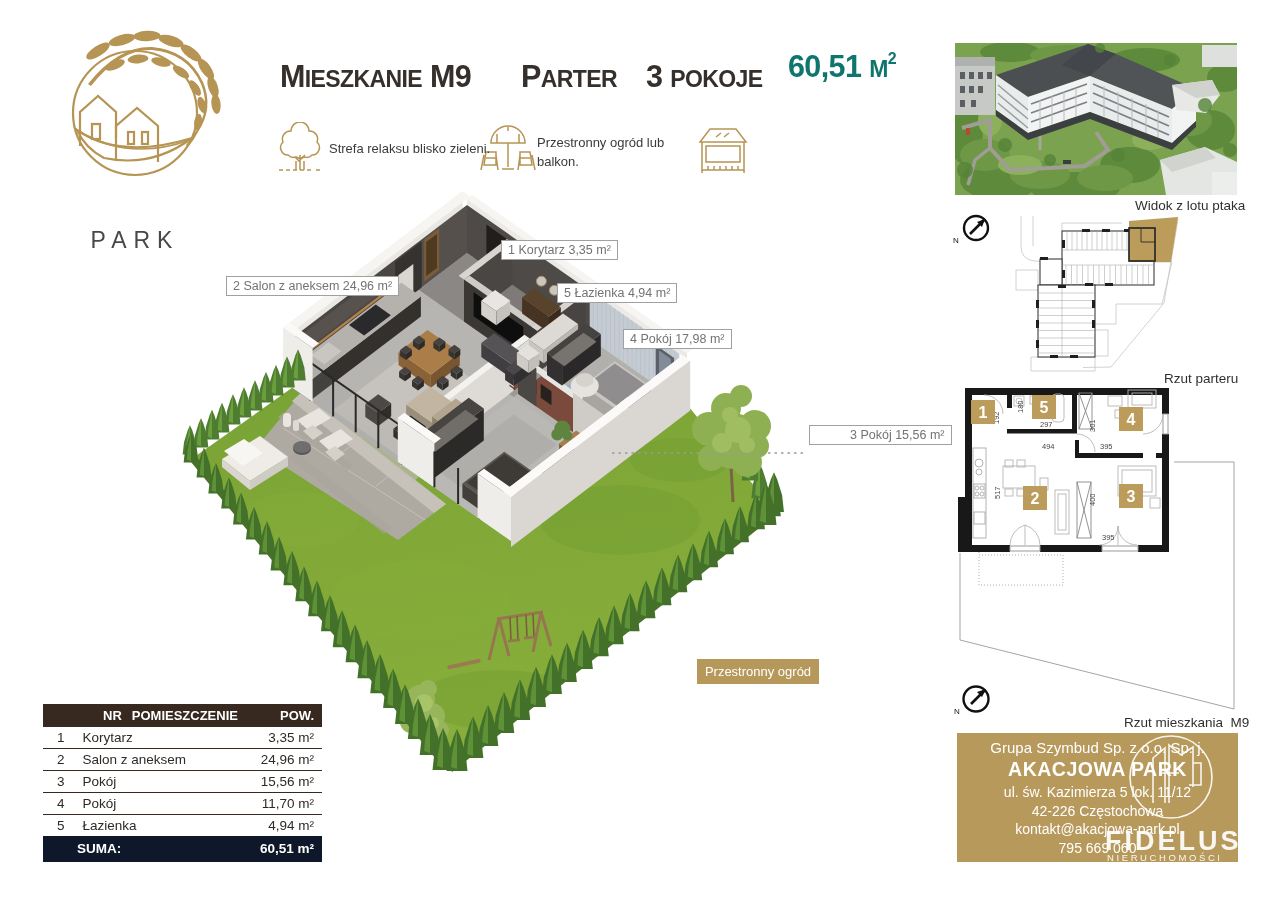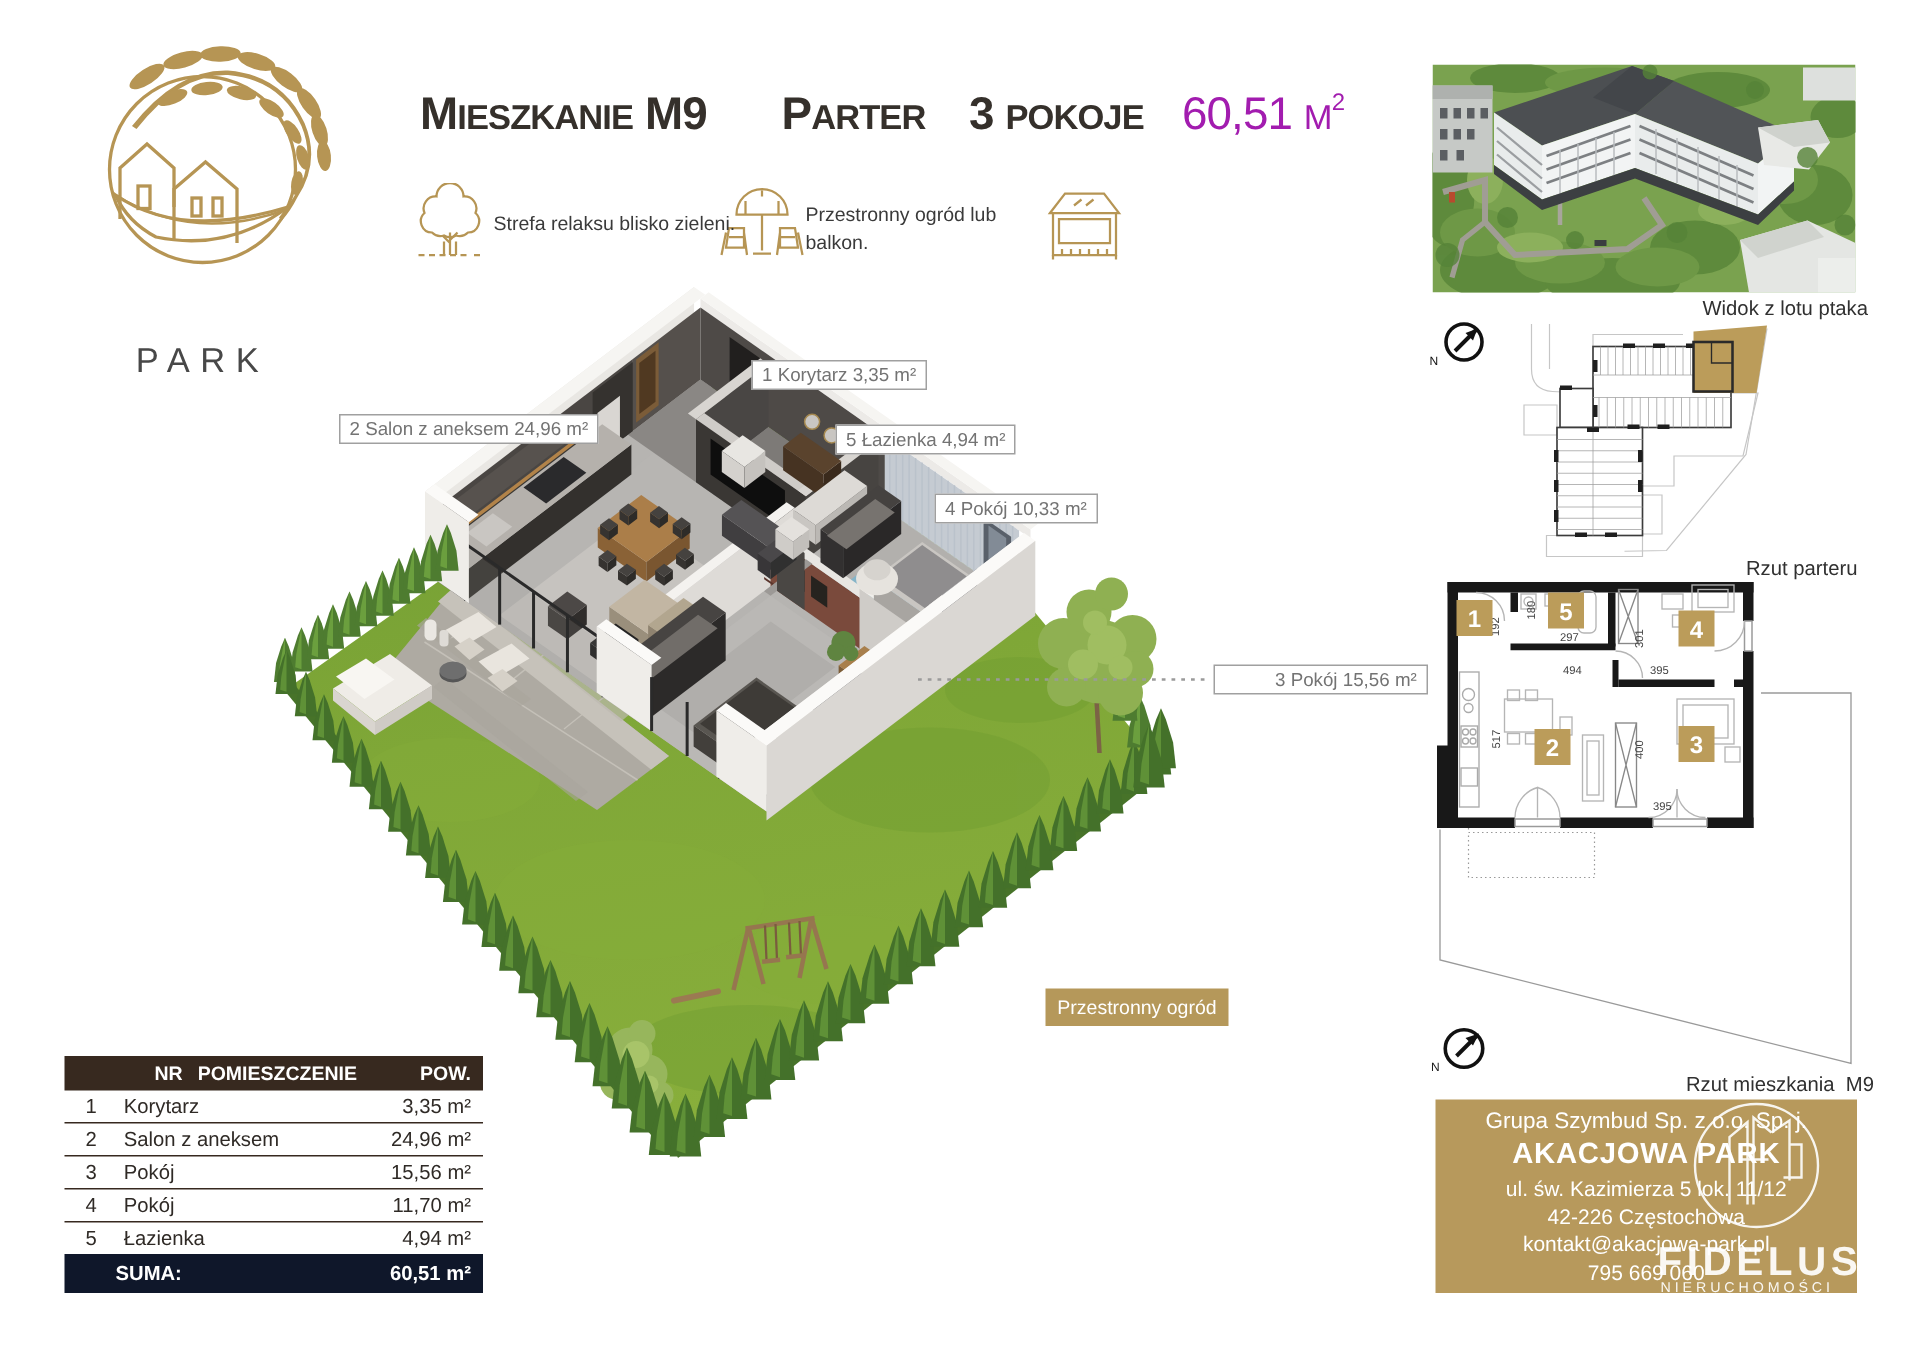--- a/index.html
+++ b/index.html
@@ -958,21 +958,21 @@
 <ellipse cx="158" cy="102" rx="8" ry="3.8" transform="rotate(100 158 102)"></ellipse>
 </g>
 </svg>
 
 <div class="abs" style="left:35px;top:227px;width:200px;text-align:center;
      font-size:23px;letter-spacing:7px;color:#484848;">PARK</div>
 
 <div class="abs" style="left:280px;top:59px;font-weight:bold;color:#35302b;font-size:30.5px;letter-spacing:-0.6px;white-space:nowrap;">M<span style="font-size:23px;">IESZKANIE</span> M9</div>
 <div class="abs" style="left:521px;top:59px;font-weight:bold;color:#35302b;font-size:30.5px;letter-spacing:-0.6px;white-space:nowrap;">P<span style="font-size:23px;">ARTER</span></div>
 <div class="abs" style="left:646px;top:59px;font-weight:bold;color:#35302b;font-size:30.5px;letter-spacing:-0.6px;white-space:nowrap;">3 <span style="font-size:23px;">POKOJE</span></div>
-<div class="abs" style="left:788px;top:59px;font-weight:normal;color:#a21caf;font-size:30.5px;letter-spacing:-0.6px;white-space:nowrap;">60,51 <span style="font-size:23px;">M</span><sup style="font-size:16px;position:relative;top:-2px;">2</sup></div>
+<div class="abs" style="left:788px;top:49px;font-weight:bold;color:#0f766e;font-size:30.5px;letter-spacing:-0.6px;white-space:nowrap;">60,51 <span style="font-size:23px;">M</span><sup style="font-size:16px;position:relative;top:-2px;">2</sup></div>
 
 <svg class="abs" style="left:276px;top:122px" width="480" height="54" viewBox="0 0 480 54">
 <g fill="none" stroke="#b69554" stroke-width="1.5">
 
 <path d="M24,48 v-15 M20,48 v-9 M28,48 v-9 M24,40 l-5,-5 M24,38 l5,-5"></path>
 <path d="M12,33 a7.5,7.5 0 0 1 -5,-13 a8,8 0 0 1 8,-11 a9,9 0 0 1 18,0 a8,8 0 0 1 8,11 a7.5,7.5 0 0 1 -5,13 a8,8 0 0 1 -8,2 a8,8 0 0 1 -8,0 a8,8 0 0 1 -8,-2 z"></path>
 <path d="M3,48 h5 M10,48 h28 M40,48 h5" stroke-dasharray="4,3"></path>
 
 <path d="M232,5 v4 M215,21 a17,17 0 0 1 34,0 z M221,21 v-9 M243,21 v-9"></path>
 <path d="M232,21 v24 M226,47 h12"></path>
@@ -987,23 +987,23 @@
 </svg>
 <div class="abs" style="left:329px;top:141px;font-size:13px;color:#3a3a3a;">Strefa relaksu blisko zieleni.</div>
 <div class="abs" style="left:537px;top:133px;font-size:13px;color:#3a3a3a;line-height:19px;">Przestronny ogród lub<br>balkon.</div>
 
 <div class="roomlabel" style="left:501px;top:240px;">1 Korytarz 3,35 m²</div>
 
 <div class="roomlabel" style="left:226px;top:276px;">2 Salon z aneksem 24,96 m²</div>
 
 <div class="roomlabel" style="left:557px;top:283px;">5 Łazienka 4,94 m²</div>
 
-<div class="roomlabel" style="left:623px;top:329px;">4 Pokój 10,33 m²</div>
-
-<div class="roomlabel" style="left:809px;top:443px;padding-left:40px;">3 Pokój 15,56 m²</div>
+<div class="roomlabel" style="left:623px;top:329px;">4 Pokój 17,98 m²</div>
+
+<div class="roomlabel" style="left:809px;top:425px;padding-left:40px;">3 Pokój 15,56 m²</div>
 
 <div class="abs" style="left:697px;top:659px;width:122px;height:25px;background:#b5985a;
      color:#fff;font-size:13px;text-align:center;line-height:25px;">Przestronny ogród</div>
 
 <div class="cap" style="left:1135px;top:198px;">Widok z lotu ptaka</div>
 
 <div class="cap" style="left:1164px;top:371px;">Rzut parteru</div>
 
 <div class="cap" style="left:1124px;top:715px;">Rzut mieszkania&nbsp;&nbsp;M9</div>
 

